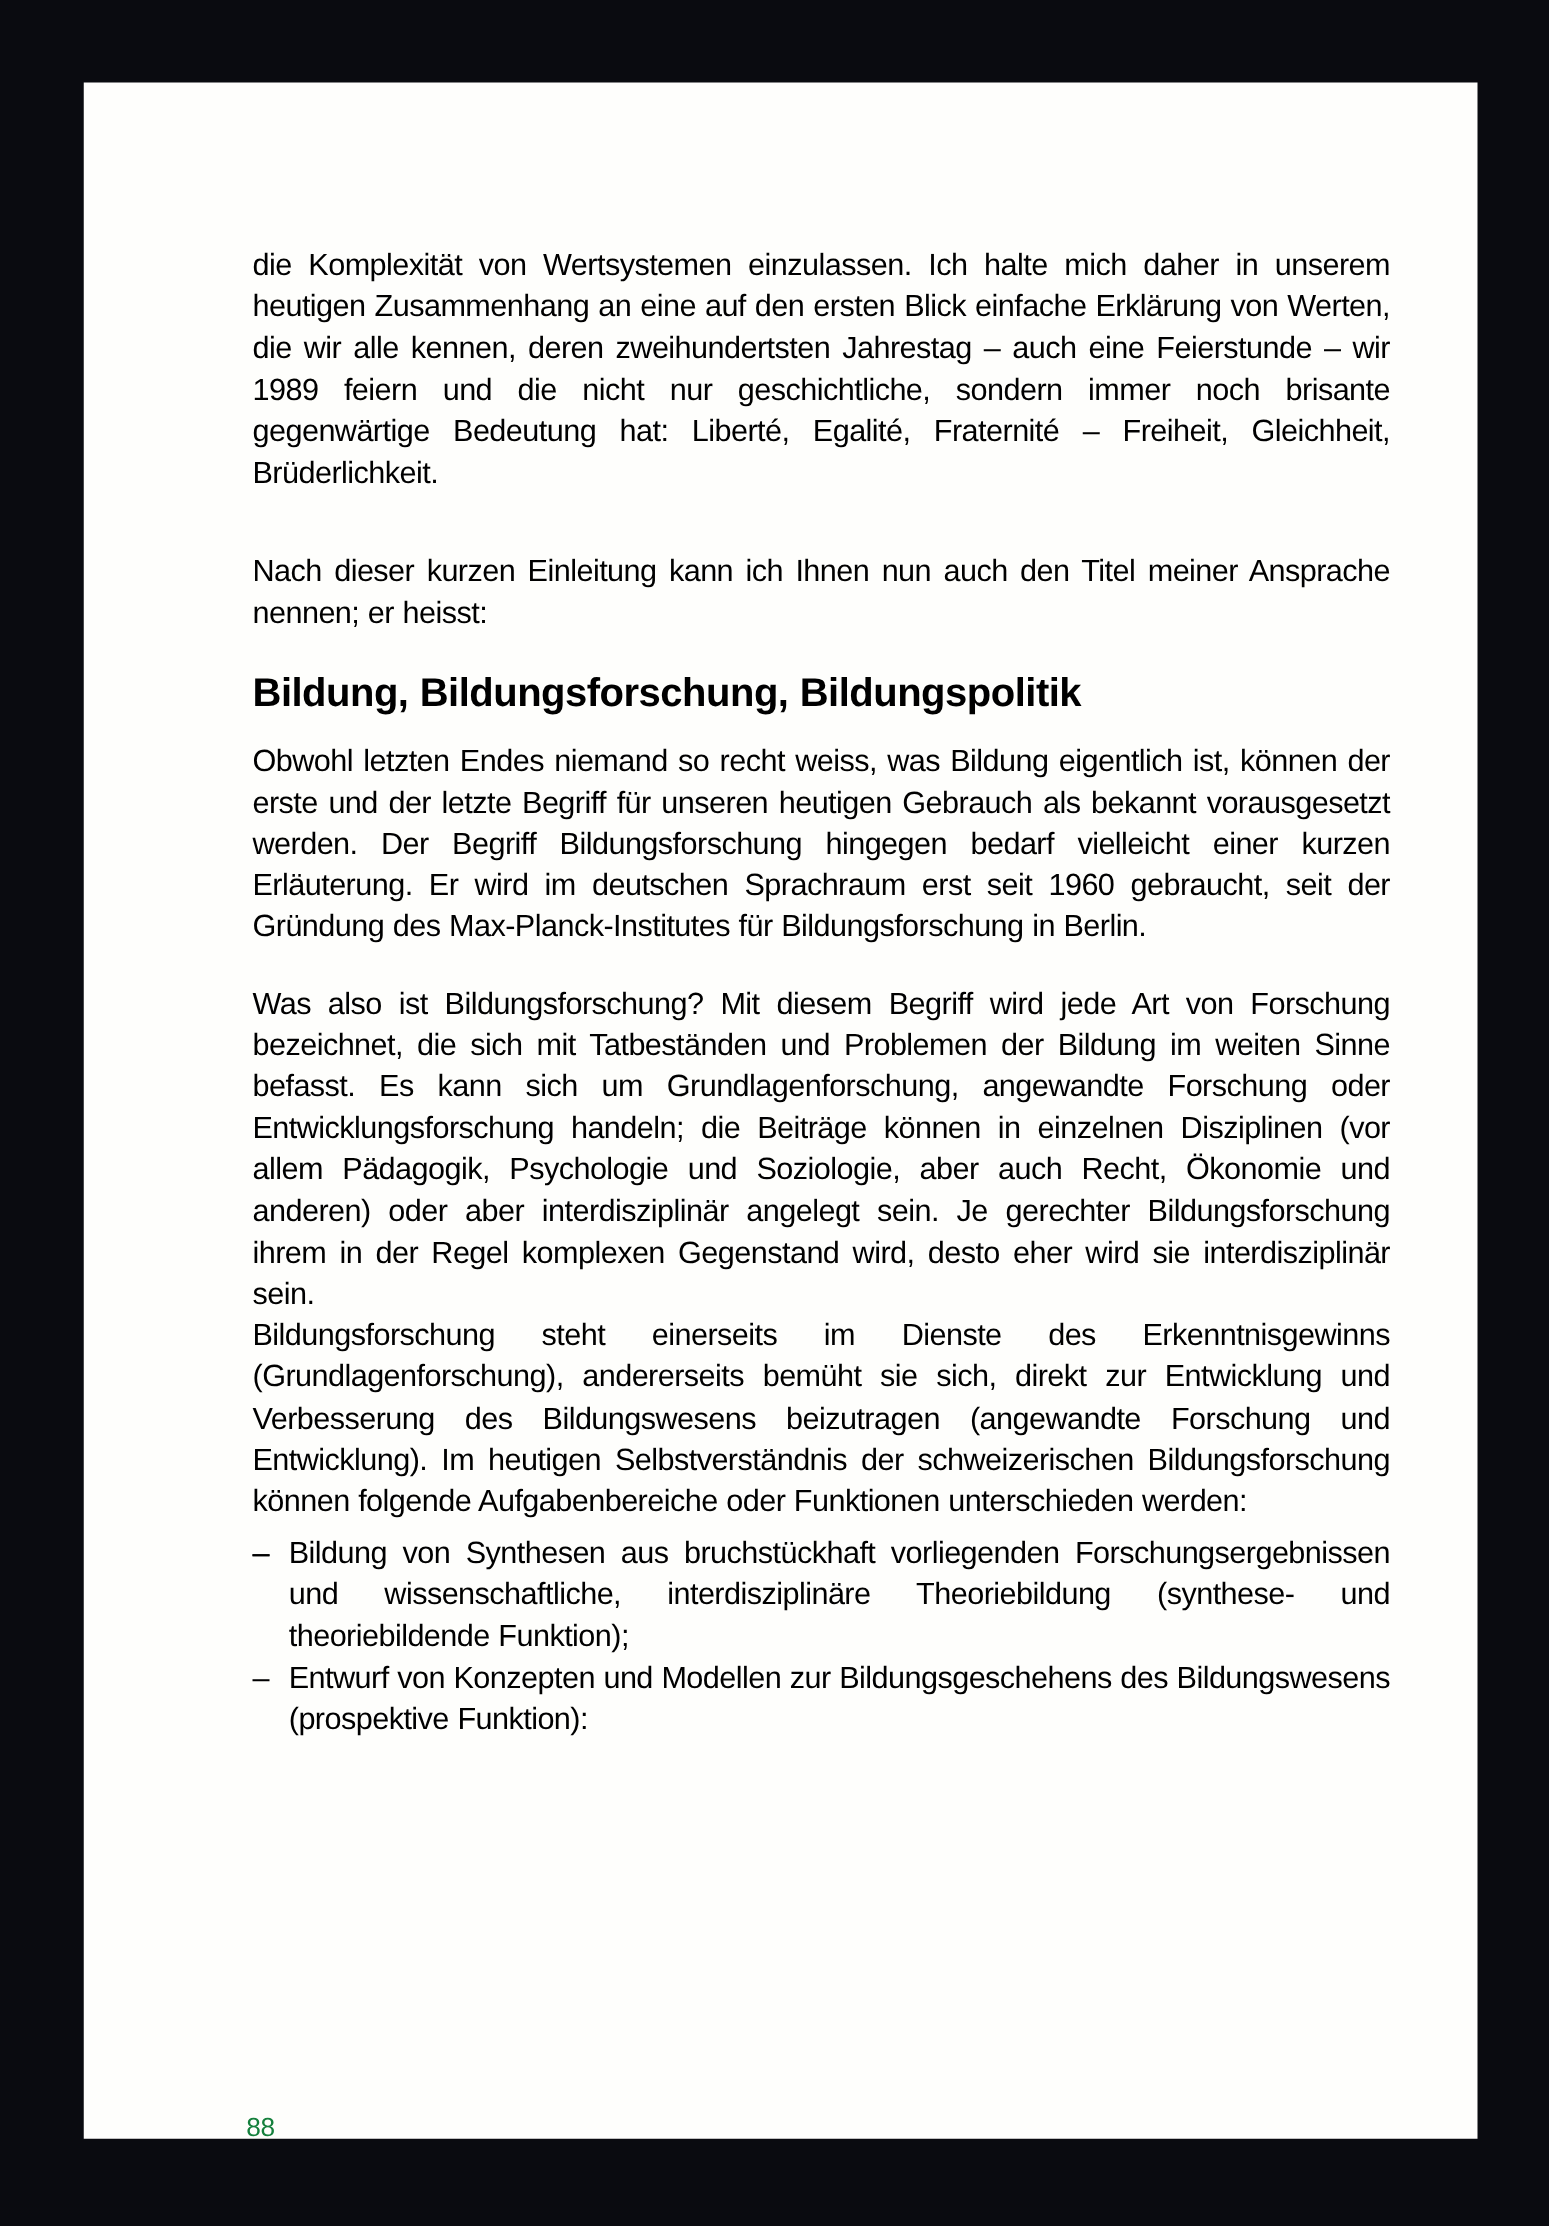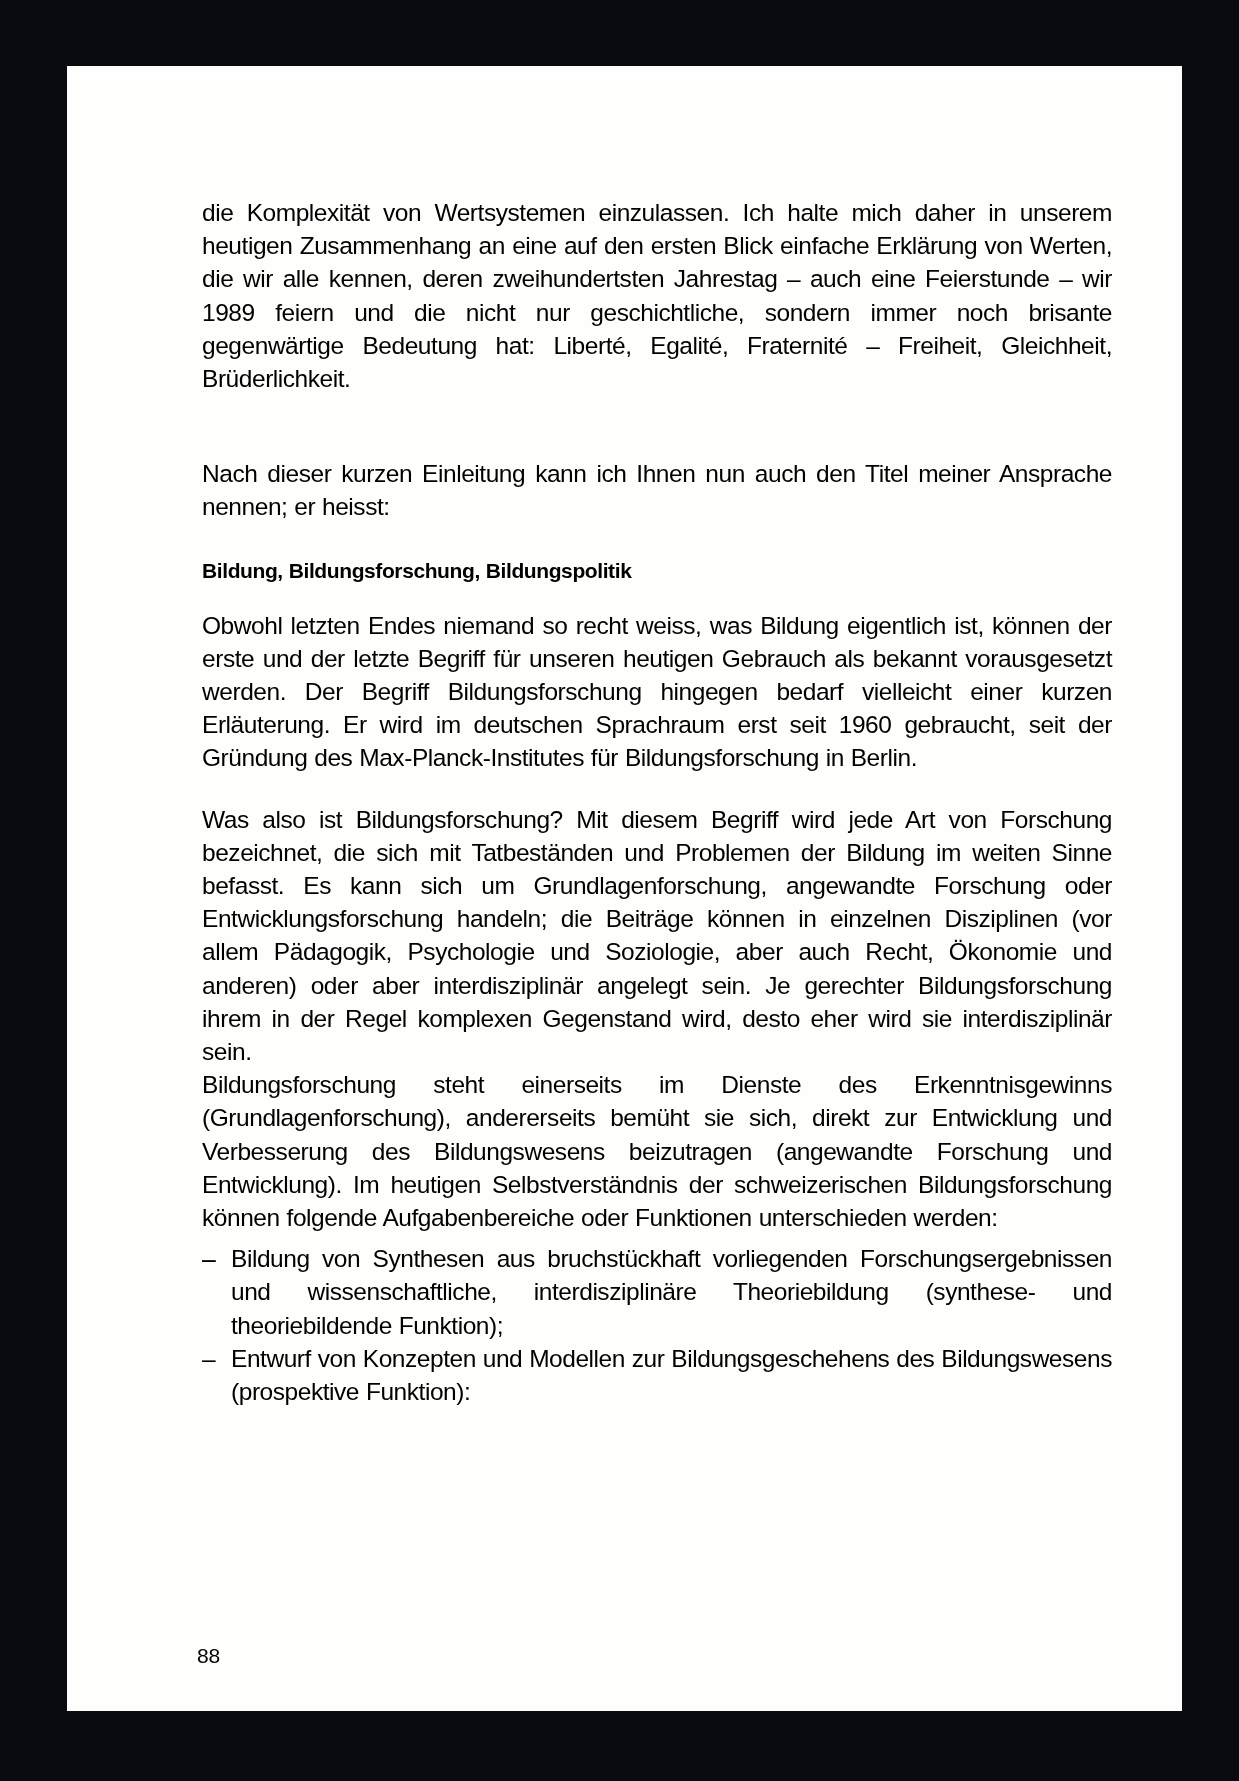--- a/index.html
+++ b/index.html
@@ -33,25 +33,25 @@
       letter-spacing: -0.45px;
       word-spacing: 0.5px;
     }
     .para {
       margin: 0;
       text-align: justify;
       text-align-last: left;
       hyphens: manual;
     }
     .p1 { }
-    .p2 { margin-top: 62px; }
+    .p2 { margin-top: 46px; }
     .heading {
       margin: 30px 0 0 0;
       font-weight: bold;
-      font-size: 21px;
+      font-size: 32px;
       line-height: 33px;
       letter-spacing: -0.4px;
     }
     .p3 { margin-top: 22px; }
     .p4 { margin-top: 28px; }
     .p5 { }
     .list {
       list-style: none;
       margin: 8px 0 0 0;
       padding: 0;
@@ -63,23 +63,23 @@
       text-align-last: left;
     }
     .dash {
       position: absolute;
       left: 0;
       top: 0;
     }
     .page-number {
       position: absolute;
       left: 130px;
-      top: 1578px;
+      top: 1625px;
       font-size: 21px;
-      color: #000000;
+      color: #15803d;
       letter-spacing: -0.3px;
     }
   </style>
 </head>
 <body>
 
 <div class="page">
   <div class="text-col">
     <p class="para p1">die Komplexität von Wertsystemen einzulassen. Ich halte mich daher in unserem heutigen Zusammenhang an eine auf den ersten Blick einfache Erklärung von Werten, die wir alle kennen, deren zweihundertsten Jahrestag – auch eine Feierstunde – wir 1989 feiern und die nicht nur geschichtliche, sondern immer noch brisante gegenwärtige Bedeutung hat: Liberté, Egalité, Fraternité – Freiheit, Gleichheit, Brüderlichkeit.</p>
     <p class="para p2">Nach dieser kurzen Einleitung kann ich Ihnen nun auch den Titel meiner Ansprache nennen; er heisst:</p>

